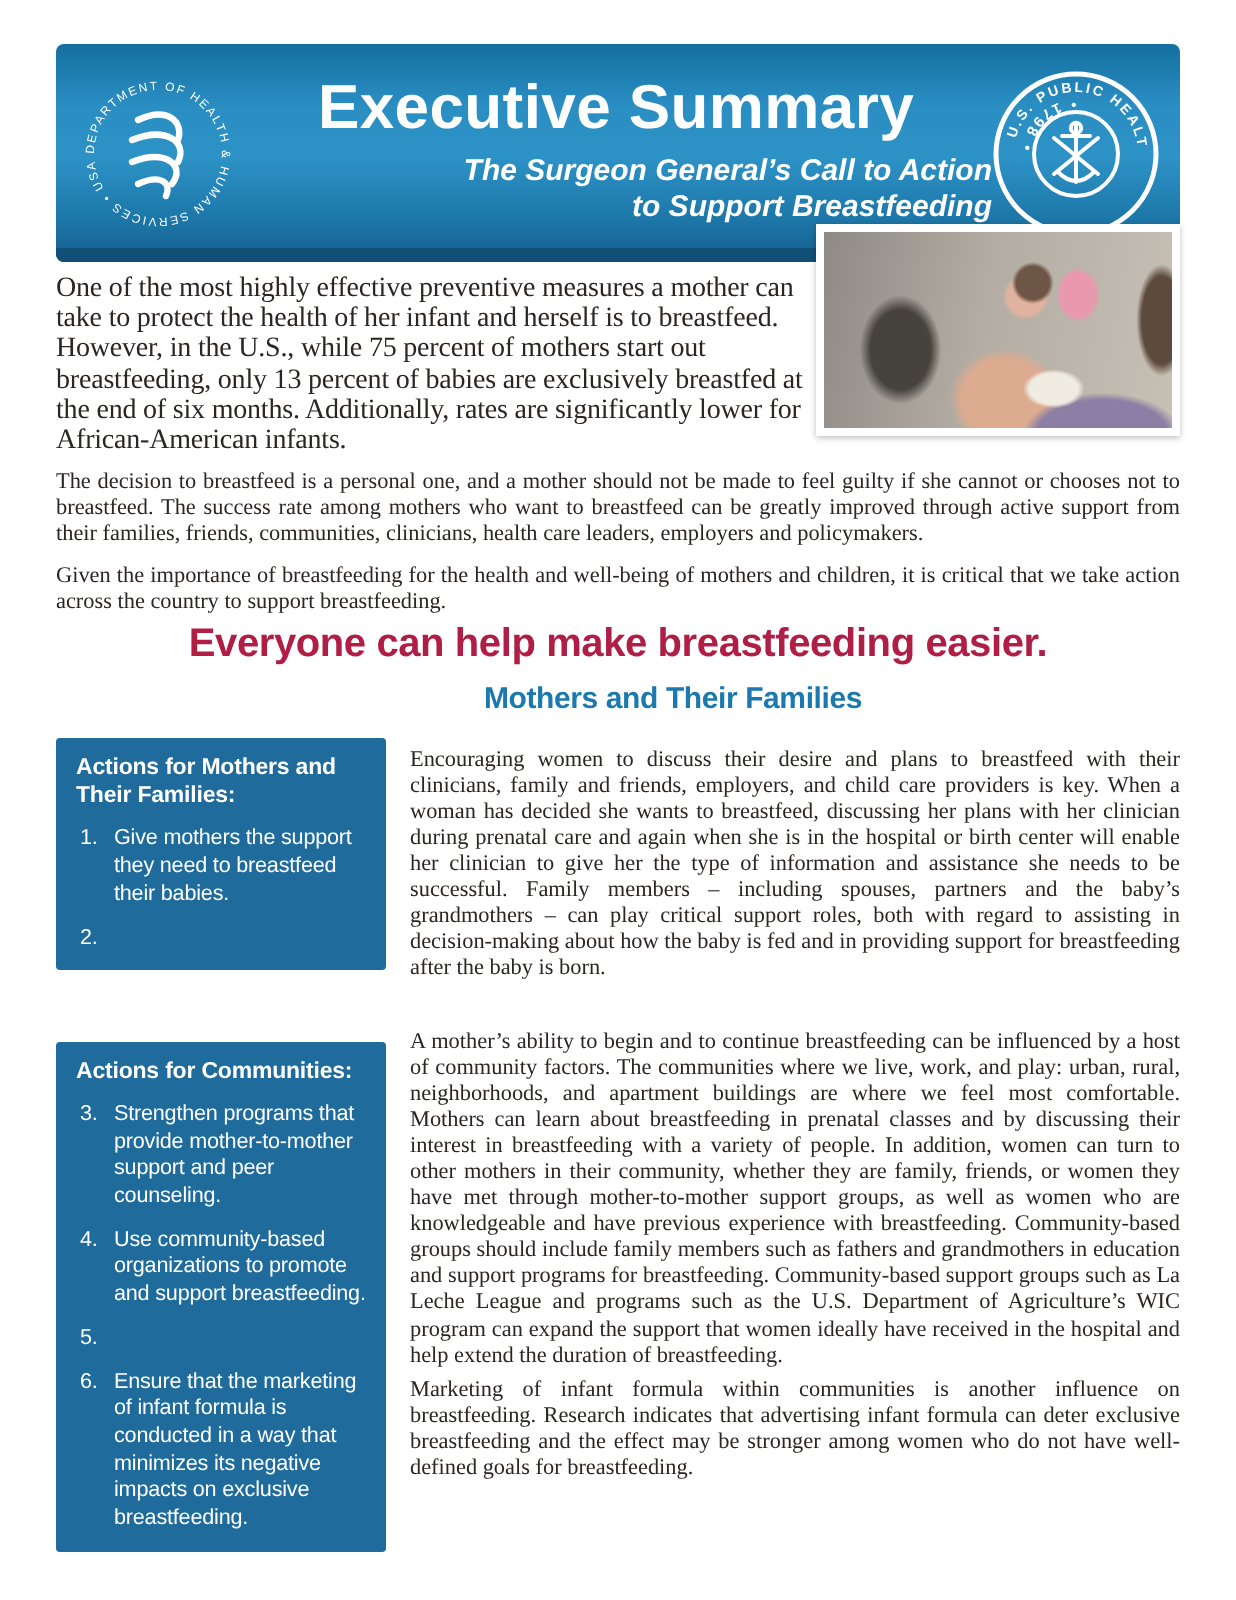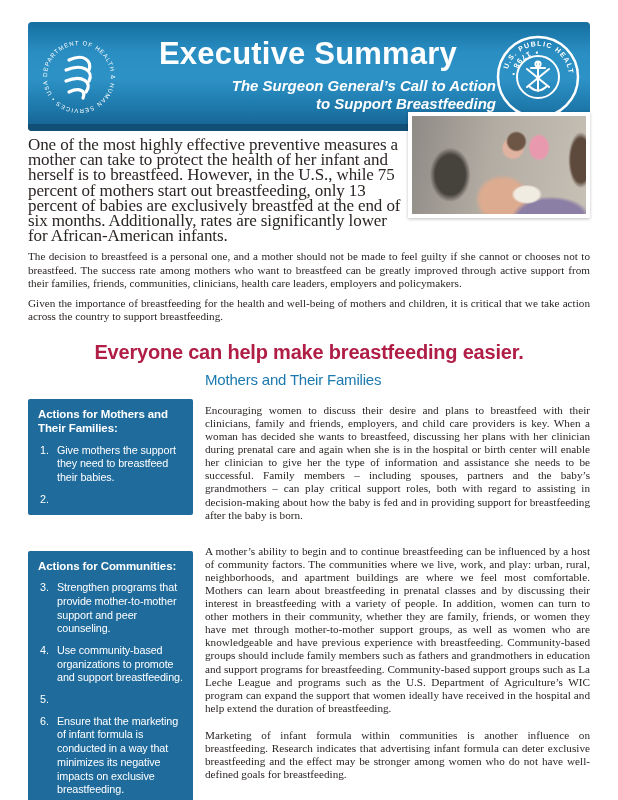--- a/index.html
+++ b/index.html
@@ -50,38 +50,38 @@
       radial-gradient(ellipse 18px 40px at 97% 45%, #5d4a3d 0 55%, rgba(93,74,61,0) 70%),
       radial-gradient(ellipse 22px 14px at 66% 80%, #f1ece2 0 55%, rgba(241,236,226,0) 70%),
       radial-gradient(ellipse 55px 30px at 80% 104%, #8b7fa5 0 60%, rgba(139,127,165,0) 72%),
       radial-gradient(ellipse 42px 38px at 52% 85%, #dcab90 0 52%, rgba(220,171,144,0) 66%),
       radial-gradient(ellipse 30px 40px at 22% 60%, #46423c 0 50%, rgba(70,66,60,0) 68%),
       linear-gradient(100deg,#8e8a85 0%,#b3aca3 45%,#c7c0b5 100%);
   }
   
   .lede {
     margin-top:6px; width:374px;
-    font-size:17px; line-height:15.2px; letter-spacing:-.1px;
+    font-size:14px; line-height:15.2px; letter-spacing:-.1px;
   }
   .para { margin-top:7px; font-size:11.2px; line-height:13.1px; text-align:justify; }
   .tagline {
-    margin-top:18px; text-align:center;
+    margin-top:3px; text-align:center;
     font-family:"Liberation Sans", sans-serif;
     font-weight:bold; font-size:20px; letter-spacing:-.2px;
     color:#b01d45;
   }
   
   .section { display:grid; grid-template-columns:165px 1fr; column-gap:12px; margin-top:7px; }
   .section-heading {
     font-family:"Liberation Sans", sans-serif;
-    font-weight:normal; font-size:15px; color:#1b79af;
-    margin-bottom:4px; letter-spacing:-.2px;
+    font-weight:bold; font-size:15px; color:#1b79af;
+    margin-bottom:4px; letter-spacing:-.2px;margin-left:37px;
   }
   .section-body .para { margin-top:16px; }
-  .section-body .para + .para { margin-top:14px; }
+  .section-body .para + .para { margin-top:4px; }
   .action-box {
     background:#1e6b9c; color:#ffffff; border-radius:2px;
     padding:8px 9px 9px 10px;
     font-family:"Liberation Sans", sans-serif;
     align-self:start;
   }
   .box1 { margin-top:28px; }
   .box2 { margin-top:22px; }
   .action-box-title { font-weight:bold; font-size:11.5px; line-height:1.25; margin-bottom:8px; letter-spacing:-.1px; }
   .action-item { display:grid; grid-template-columns:16px 1fr; column-gap:3px; font-size:10.8px; line-height:1.27; margin-bottom:8px; letter-spacing:-.1px; }

